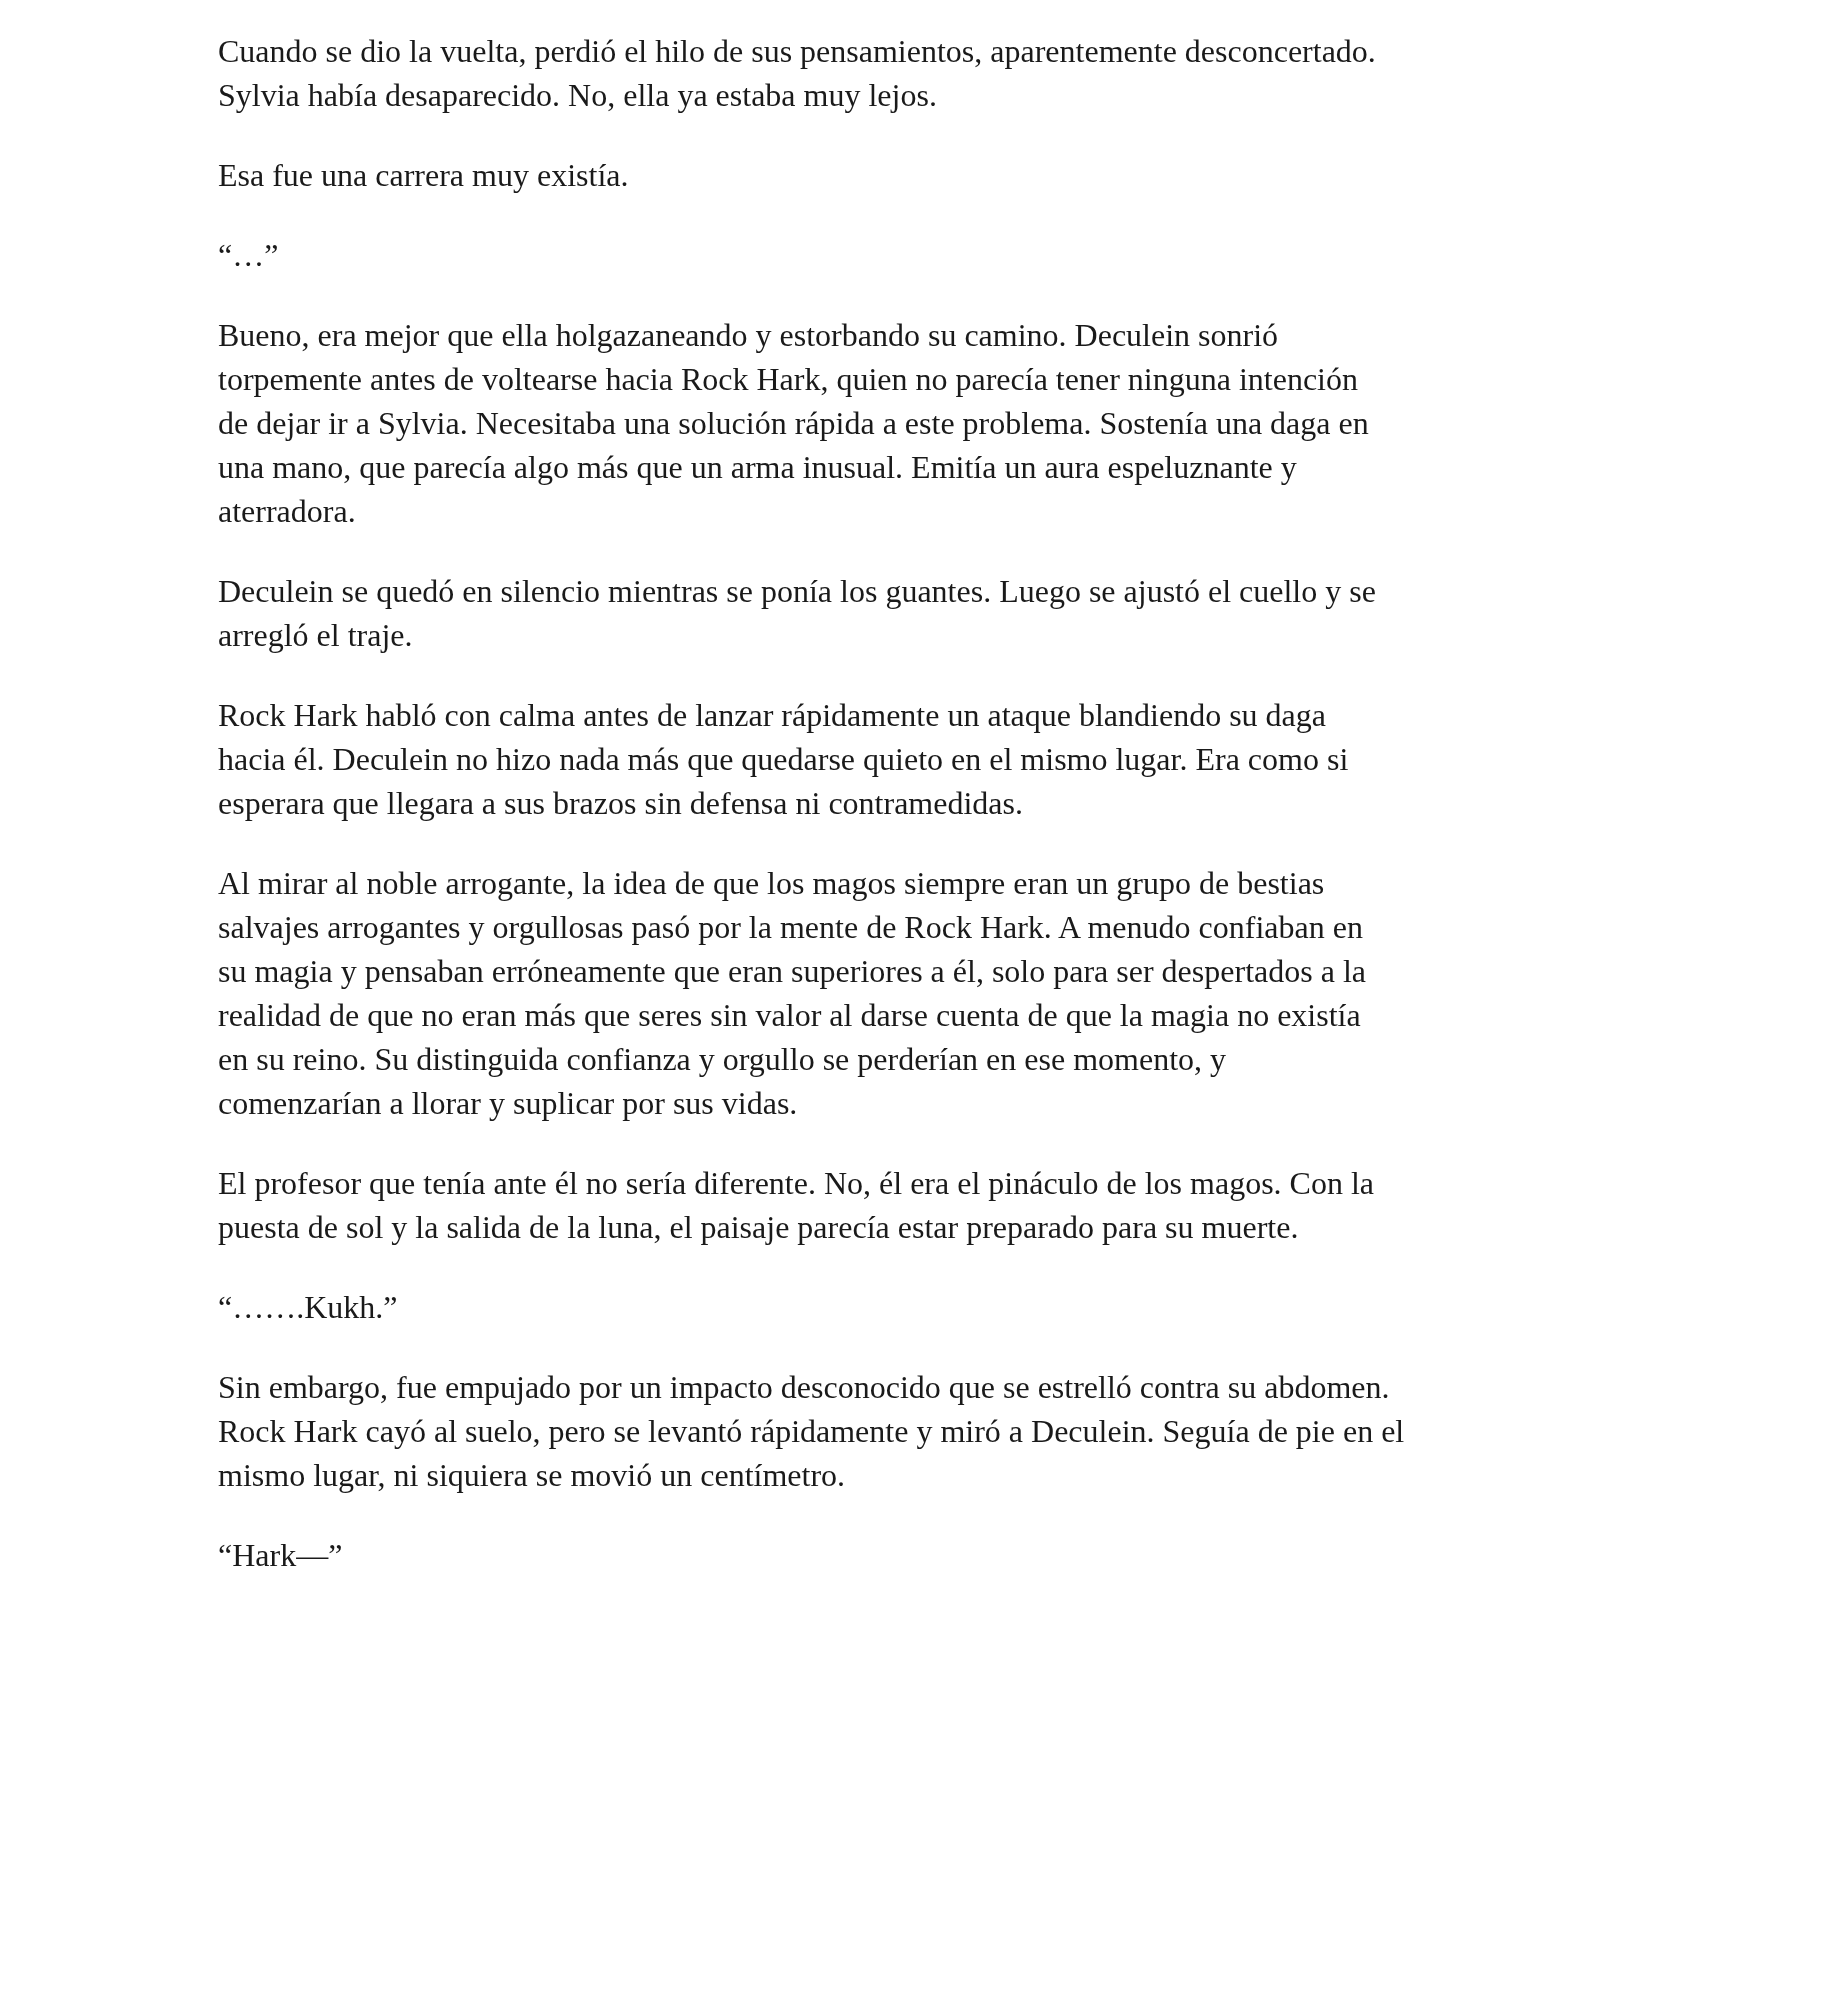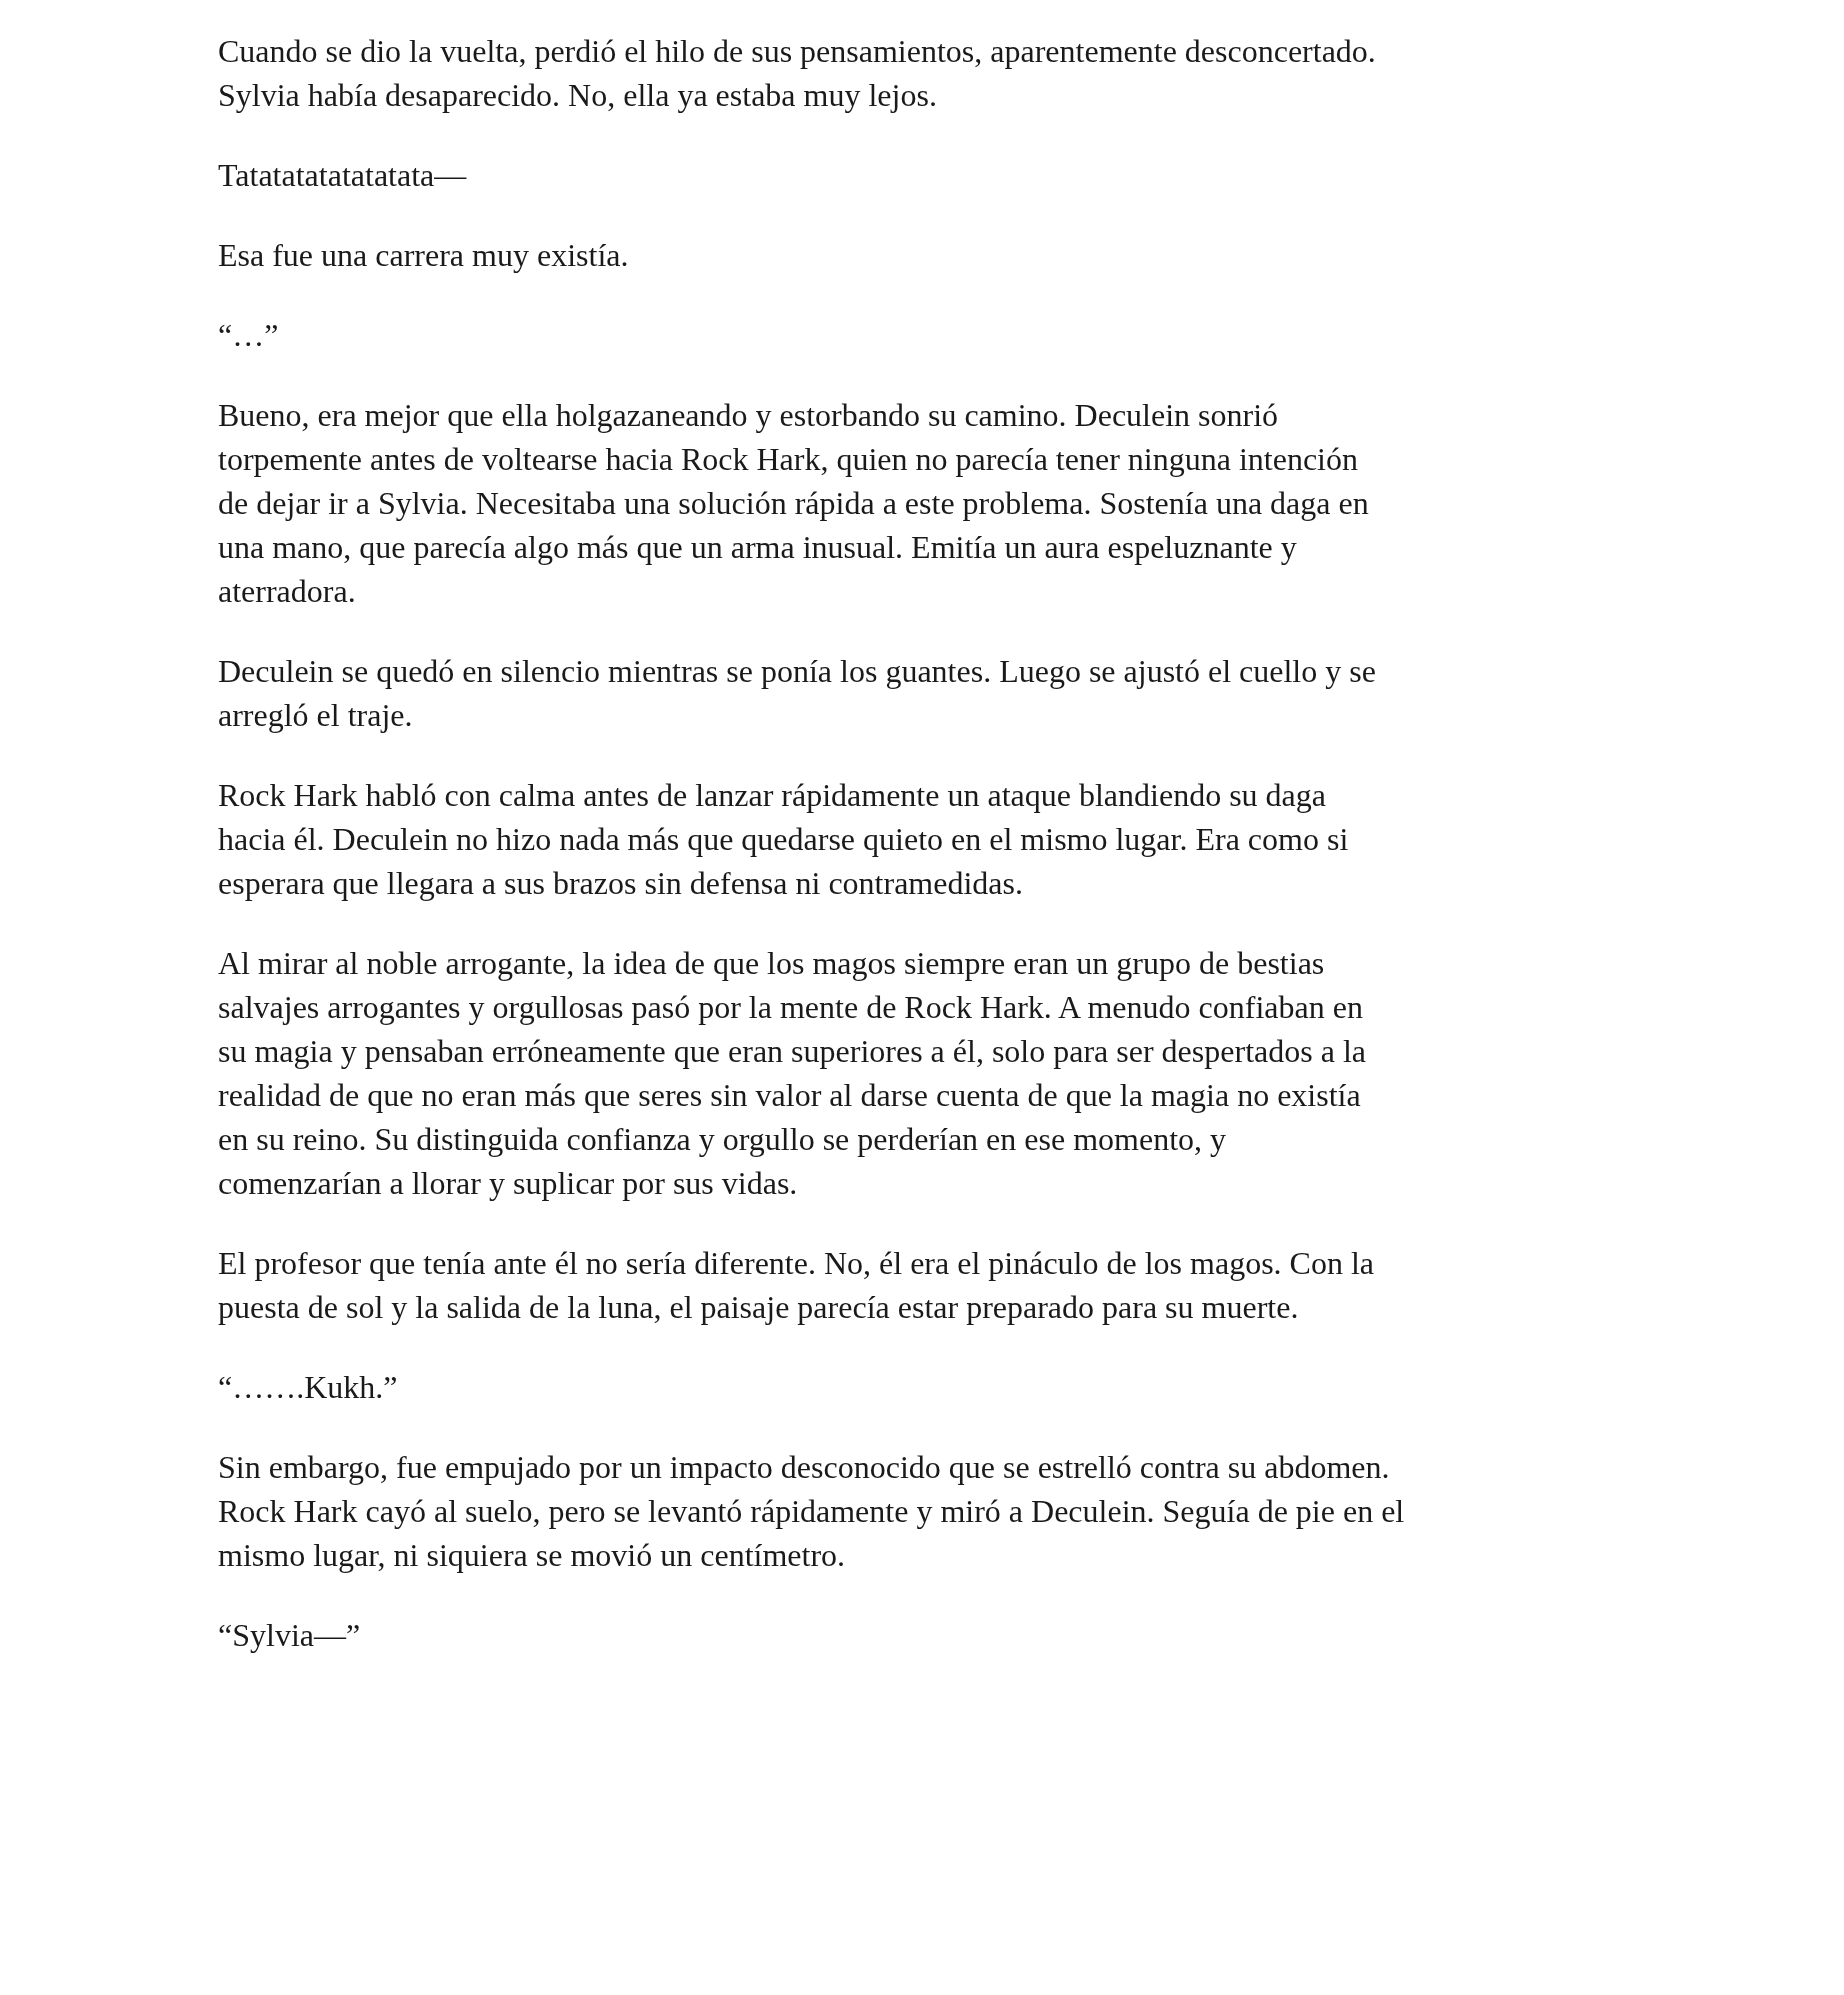--- a/index.html
+++ b/index.html
@@ -27,21 +27,20 @@
       margin: 0 0 36px 0;
       white-space: pre-line;
     }
   </style>
 </head>
 <body>
 
 <div class="page">
   <p>Cuando se dio la vuelta, perdió el hilo de sus pensamientos, aparentemente desconcertado.
 Sylvia había desaparecido. No, ella ya estaba muy lejos.</p>
-  <p>Tatatatatatatatata—</p>
   <p>Esa fue una carrera muy existía.</p>
   <p>“…”</p>
   <p>Bueno, era mejor que ella holgazaneando y estorbando su camino. Deculein sonrió
 torpemente antes de voltearse hacia Rock Hark, quien no parecía tener ninguna intención
 de dejar ir a Sylvia. Necesitaba una solución rápida a este problema. Sostenía una daga en
 una mano, que parecía algo más que un arma inusual. Emitía un aura espeluznante y
 aterradora.</p>
   <p>Deculein se quedó en silencio mientras se ponía los guantes. Luego se ajustó el cuello y se
 arregló el traje.</p>
   <p>Rock Hark habló con calma antes de lanzar rápidamente un ataque blandiendo su daga
@@ -52,15 +51,15 @@
 su magia y pensaban erróneamente que eran superiores a él, solo para ser despertados a la
 realidad de que no eran más que seres sin valor al darse cuenta de que la magia no existía
 en su reino. Su distinguida confianza y orgullo se perderían en ese momento, y
 comenzarían a llorar y suplicar por sus vidas.</p>
   <p>El profesor que tenía ante él no sería diferente. No, él era el pináculo de los magos. Con la
 puesta de sol y la salida de la luna, el paisaje parecía estar preparado para su muerte.</p>
   <p>“…….Kukh.”</p>
   <p>Sin embargo, fue empujado por un impacto desconocido que se estrelló contra su abdomen.
 Rock Hark cayó al suelo, pero se levantó rápidamente y miró a Deculein. Seguía de pie en el
 mismo lugar, ni siquiera se movió un centímetro.</p>
-  <p>“Sylvia—”</p>
+  <p>“Hark—”</p>
 </div>
 
 
 </body></html>

